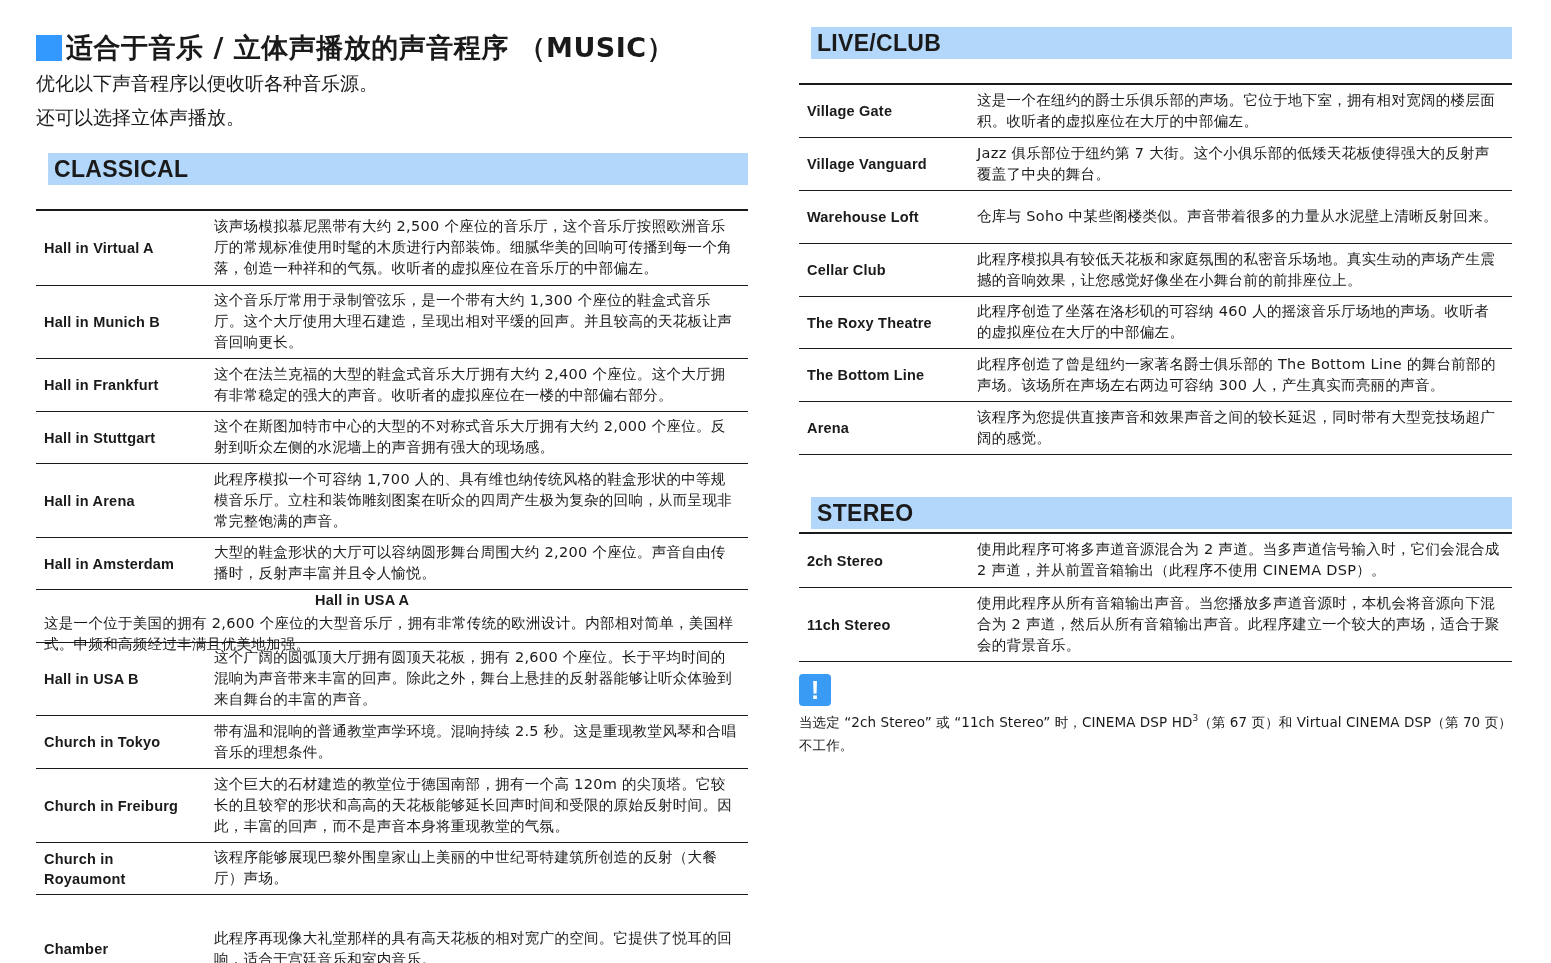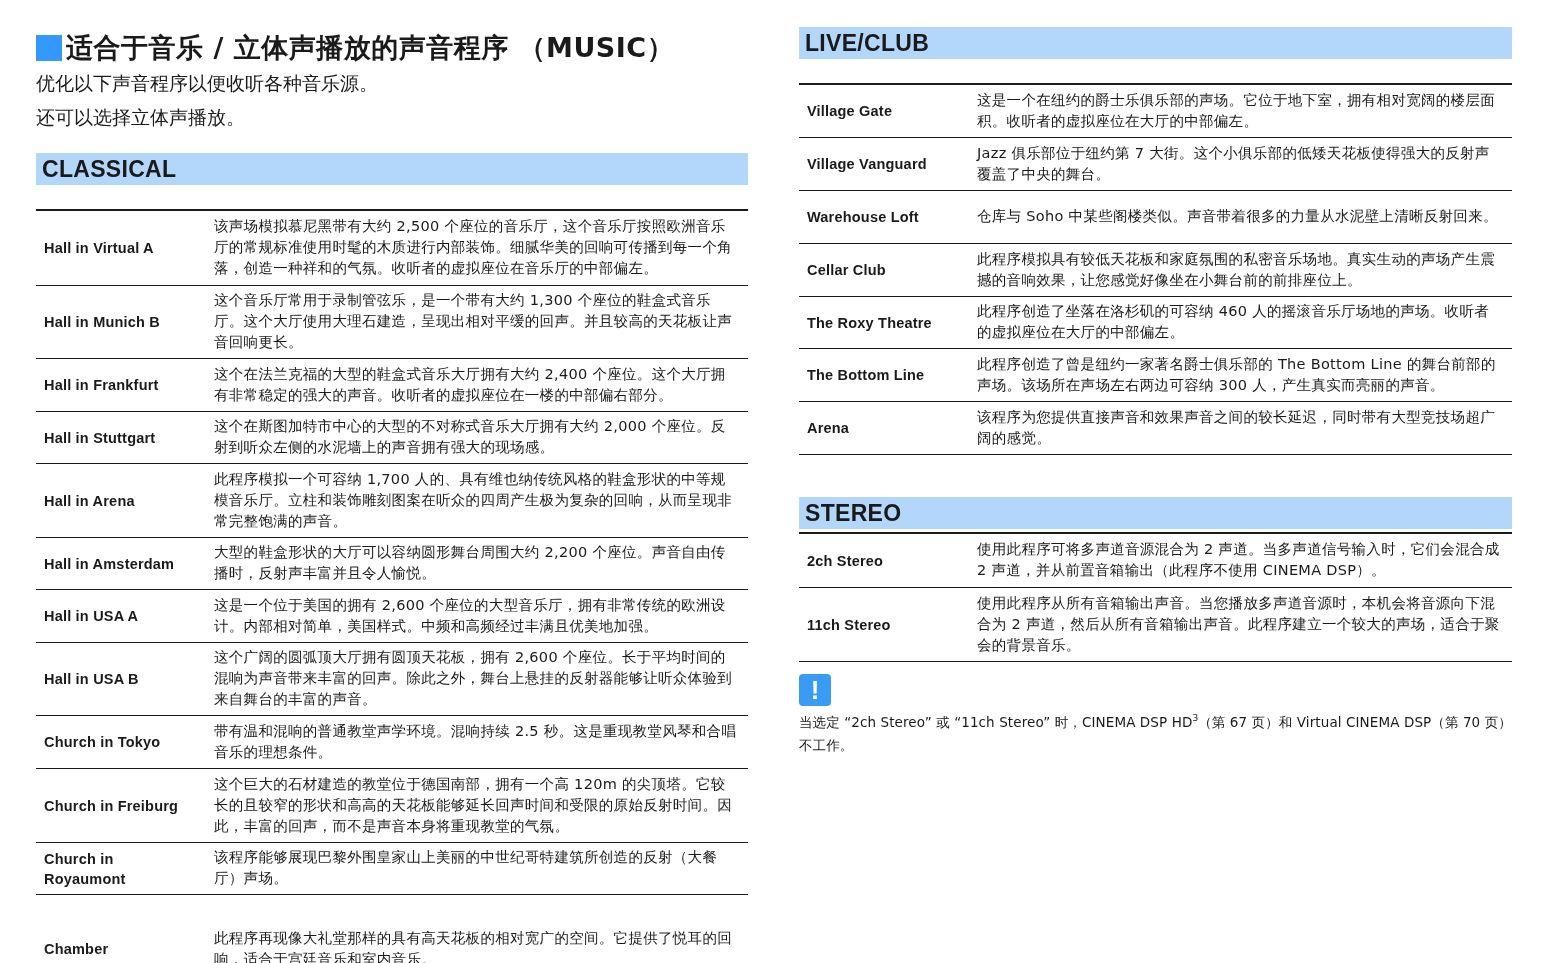--- a/index.html
+++ b/index.html
@@ -16,21 +16,21 @@
     position: absolute; left: 0; top: 30px; height: 36px;
     display: flex; align-items: center;
     font-size: 27px; font-weight: bold; white-space: nowrap; letter-spacing: 0.5px;
   }
   .title-square { width: 26px; height: 26px; background: #3399ff; margin-right: 4px; display: inline-block; }
   .intro { position: absolute; left: 0; font-size: 19px; white-space: nowrap; }
   .intro-1 { top: 71px; }
   .intro-2 { top: 105px; }
 
   .section-header {
-    position: absolute; left: 0; right: 0; height: 32px;
+    position: absolute; left: 12px; right: 0; height: 32px;
     background: #b3d7fb;
     font-family: "Liberation Sans", sans-serif;
     font-weight: bold; font-size: 23px; letter-spacing: 0.3px;
     padding-left: 6px; line-height: 33px; box-sizing: border-box;
   }
 
   .table { position: absolute; left: 0; right: 0; border-top: 2px solid #1a1a1a; }
   .row {
     display: flex; align-items: center;
     border-bottom: 1.5px solid #1a1a1a;
@@ -89,21 +89,21 @@
       <div class="row-desc">这个在斯图加特市中心的大型的不对称式音乐大厅拥有大约 2,000 个座位。反射到听众左侧的水泥墙上的声音拥有强大的现场感。</div>
     </div>
     <div class="row" style="height:74px;">
       <div class="row-name">Hall in Arena</div>
       <div class="row-desc">此程序模拟一个可容纳 1,700 人的、具有维也纳传统风格的鞋盒形状的中等规模音乐厅。立柱和装饰雕刻图案在听众的四周产生极为复杂的回响，从而呈现非常完整饱满的声音。</div>
     </div>
     <div class="row" style="height:52px;">
       <div class="row-name">Hall in Amsterdam</div>
       <div class="row-desc">大型的鞋盒形状的大厅可以容纳圆形舞台周围大约 2,200 个座位。声音自由传播时，反射声丰富并且令人愉悦。</div>
     </div>
-    <div class="row" style="height:53px;">
+    <div class="row" style="height:53px;flex-direction:column;">
       <div class="row-name">Hall in USA A</div>
       <div class="row-desc">这是一个位于美国的拥有 2,600 个座位的大型音乐厅，拥有非常传统的欧洲设计。内部相对简单，美国样式。中频和高频经过丰满且优美地加强。</div>
     </div>
     <div class="row" style="height:73px;">
       <div class="row-name">Hall in USA B</div>
       <div class="row-desc">这个广阔的圆弧顶大厅拥有圆顶天花板，拥有 2,600 个座位。长于平均时间的混响为声音带来丰富的回声。除此之外，舞台上悬挂的反射器能够让听众体验到来自舞台的丰富的声音。</div>
     </div>
     <div class="row" style="height:53px;">
       <div class="row-name">Church in Tokyo</div>
       <div class="row-desc">带有温和混响的普通教堂声学环境。混响持续 2.5 秒。这是重现教堂风琴和合唱音乐的理想条件。</div>

